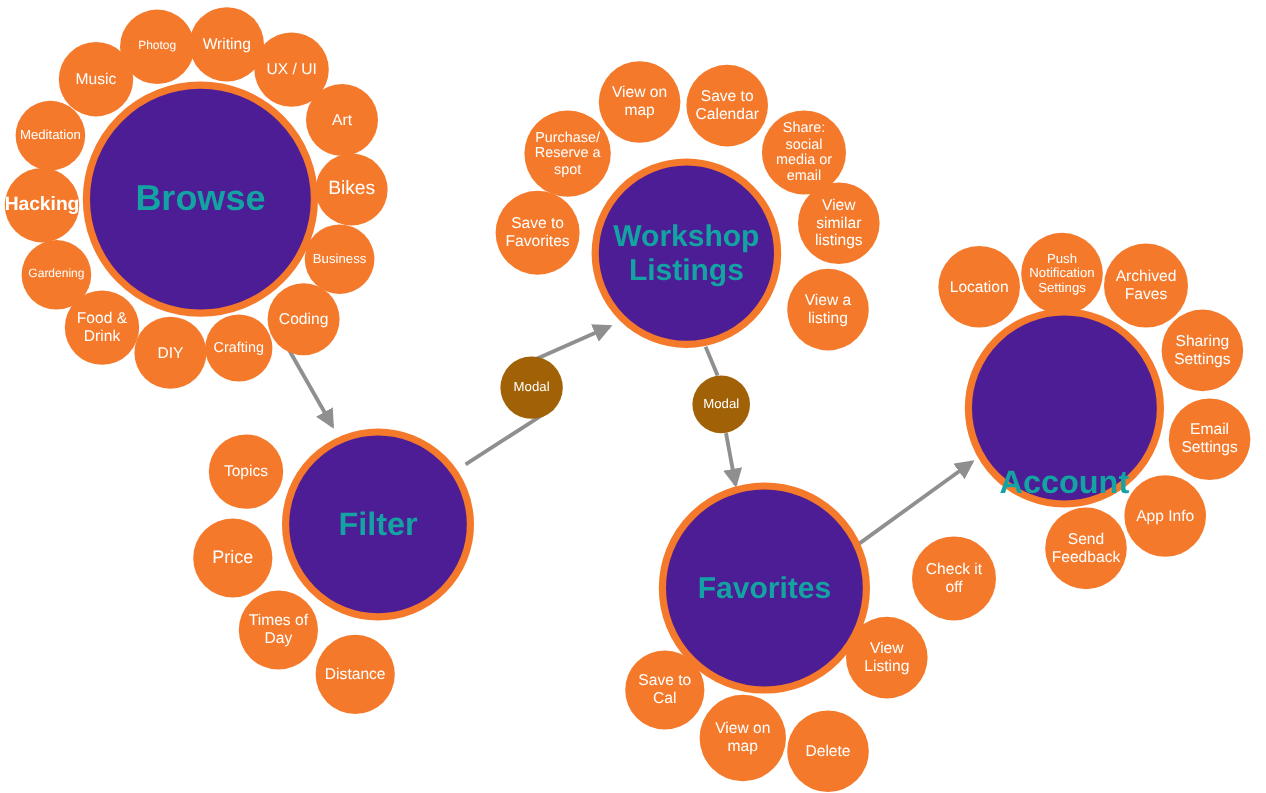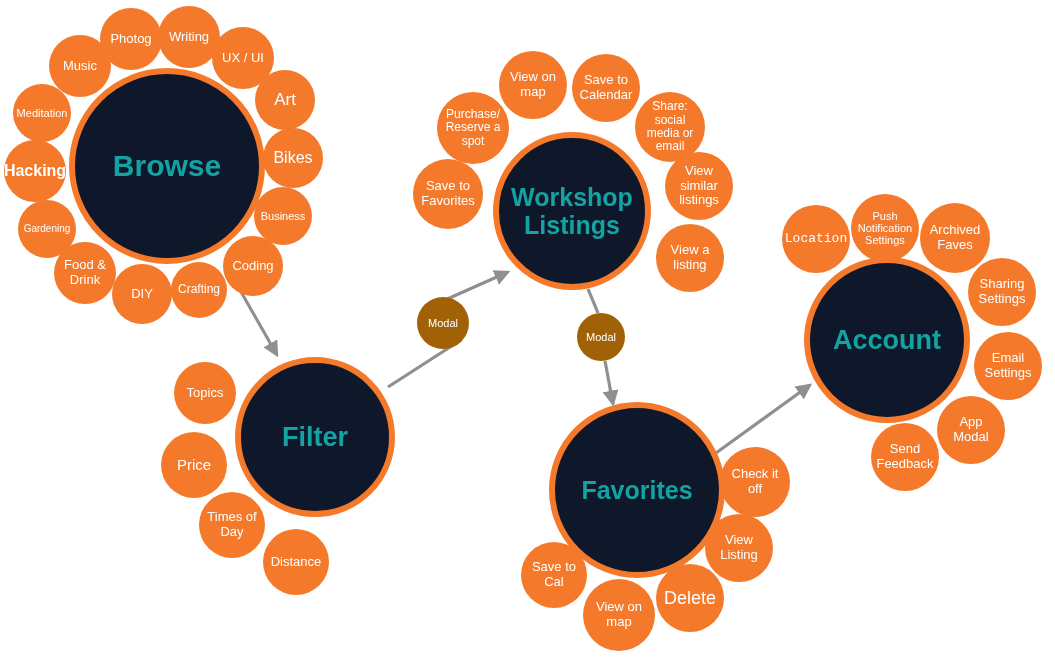--- a/index.html
+++ b/index.html
@@ -31,21 +31,21 @@
     box-sizing: border-box;
     border-radius: 50%;
     display: flex;
     align-items: center;
     justify-content: center;
     text-align: center;
     line-height: 1.12;
   }
   
   .hub {
-    background: #0f172a;
+    background: #4c1d95;
     border: 6px solid #F4792A;
     color: #14A3A3;
     font-weight: bold;
     z-index: 3;
   }
   .hub .hub-label {
     display: block;
     padding: 0 6px;
   }
   
@@ -97,33 +97,33 @@
       </div>
       <div class="node hub" style="left: 235px; top: 357px; width: 160px; height: 160px; font-size: 27px;">
         <span class="hub-label">Filter</span>
       </div>
       <div class="node hub" style="left: 493px; top: 132px; width: 158px; height: 158px; font-size: 25px;">
         <span class="hub-label">Workshop<br>Listings</span>
       </div>
       <div class="node hub" style="left: 549px; top: 402px; width: 176px; height: 176px; font-size: 25px;">
         <span class="hub-label">Favorites</span>
       </div>
-      <div class="node hub" style="left: 804px; top: 257px; width: 166px; height: 166px; font-size: 27px;">
+      <div class="node hub" style="left: 804px; top: 257px; width: 166px; height: 166px; font-size: 27px; align-items: flex-end;">
         <span class="hub-label">Account</span>
       </div>
-      <div class="node sat" style="left: 100px; top: 8px; width: 62px; height: 62px; font-size: 13px;">
+      <div class="node sat" style="left: 100px; top: 8px; width: 62px; height: 62px; font-size: 10px;">
         <span class="sat-label">Photog</span>
       </div>
       <div class="node sat" style="left: 158px; top: 6px; width: 62px; height: 62px; font-size: 13px; justify-content: center;">
         <span class="sat-label">Writing</span>
       </div>
       <div class="node sat" style="left: 212px; top: 27px; width: 62px; height: 62px; font-size: 13px;">
         <span class="sat-label">UX / UI</span>
       </div>
-      <div class="node sat" style="left: 255px; top: 70px; width: 60px; height: 60px; font-size: 17px;">
+      <div class="node sat" style="left: 255px; top: 70px; width: 60px; height: 60px; font-size: 13px;">
         <span class="sat-label">Art</span>
       </div>
       <div class="node sat" style="left: 263px; top: 128px; width: 60px; height: 60px; font-size: 16px;">
         <span class="sat-label">Bikes</span>
       </div>
       <div class="node sat" style="left: 254px; top: 187px; width: 58px; height: 58px; font-size: 11px;">
         <span class="sat-label">Business</span>
       </div>
       <div class="node sat" style="left: 223px; top: 236px; width: 60px; height: 60px; font-size: 13px;">
         <span class="sat-label">Coding</span>
@@ -175,52 +175,52 @@
       </div>
       <div class="node sat" style="left: 656px; top: 224px; width: 68px; height: 68px; font-size: 13px;">
         <span class="sat-label">View a<br>listing</span>
       </div>
       <div class="node sat" style="left: 413px; top: 159px; width: 70px; height: 70px; font-size: 13px;">
         <span class="sat-label">Save to<br>Favorites</span>
       </div>
       <div class="node sat" style="left: 437px; top: 92px; width: 72px; height: 72px; font-size: 12px;">
         <span class="sat-label">Purchase/<br>Reserve a<br>spot</span>
       </div>
-      <div class="node sat" style="left: 720px; top: 447px; width: 70px; height: 70px; font-size: 13px;">
+      <div class="node sat" style="left: 760px; top: 447px; width: 70px; height: 70px; font-size: 13px;">
         <span class="sat-label">Check it<br>off</span>
       </div>
       <div class="node sat" style="left: 705px; top: 514px; width: 68px; height: 68px; font-size: 13px;">
         <span class="sat-label">View<br>Listing</span>
       </div>
-      <div class="node sat" style="left: 656px; top: 564px; width: 68px; height: 68px; font-size: 18px; align-items: center;">
+      <div class="node sat" style="left: 656px; top: 592px; width: 68px; height: 68px; font-size: 13px; align-items: center;">
         <span class="sat-label">Delete</span>
       </div>
       <div class="node sat" style="left: 583px; top: 579px; width: 72px; height: 72px; font-size: 13px;">
         <span class="sat-label">View on<br>map</span>
       </div>
       <div class="node sat" style="left: 521px; top: 542px; width: 66px; height: 66px; font-size: 13px;">
         <span class="sat-label">Save to<br>Cal</span>
       </div>
-      <div class="node sat" style="left: 782px; top: 205px; width: 68px; height: 68px; font-size: 13px; font-family: Liberation Mono, monospace;">
+      <div class="node sat" style="left: 782px; top: 205px; width: 68px; height: 68px; font-size: 13px;">
         <span class="sat-label">Location</span>
       </div>
       <div class="node sat" style="left: 851px; top: 194px; width: 68px; height: 68px; font-size: 11px;">
         <span class="sat-label">Push<br>Notification<br>Settings</span>
       </div>
       <div class="node sat" style="left: 920px; top: 203px; width: 70px; height: 70px; font-size: 13px;">
         <span class="sat-label">Archived<br>Faves</span>
       </div>
       <div class="node sat" style="left: 968px; top: 258px; width: 68px; height: 68px; font-size: 13px;">
         <span class="sat-label">Sharing<br>Settings</span>
       </div>
       <div class="node sat" style="left: 974px; top: 332px; width: 68px; height: 68px; font-size: 13px;">
         <span class="sat-label">Email<br>Settings</span>
       </div>
       <div class="node sat" style="left: 937px; top: 396px; width: 68px; height: 68px; font-size: 13px;">
-        <span class="sat-label">App Modal</span>
+        <span class="sat-label">App Info</span>
       </div>
       <div class="node sat" style="left: 871px; top: 423px; width: 68px; height: 68px; font-size: 13px;">
         <span class="sat-label">Send<br>Feedback</span>
       </div>
       <div class="node modal" style="left: 417px; top: 297px; width: 52px; height: 52px; font-size: 11px;">
         <span class="modal-label">Modal</span>
       </div>
       <div class="node modal" style="left: 577px; top: 313px; width: 48px; height: 48px; font-size: 11px;">
         <span class="modal-label">Modal</span>
       </div>

